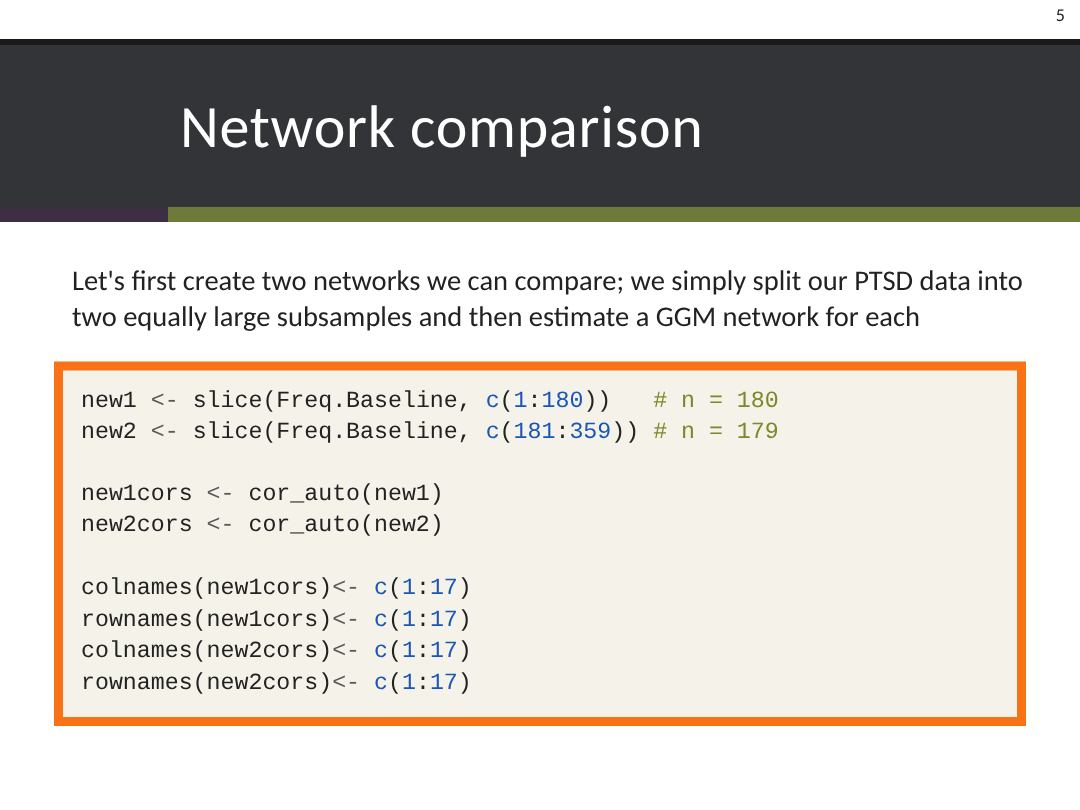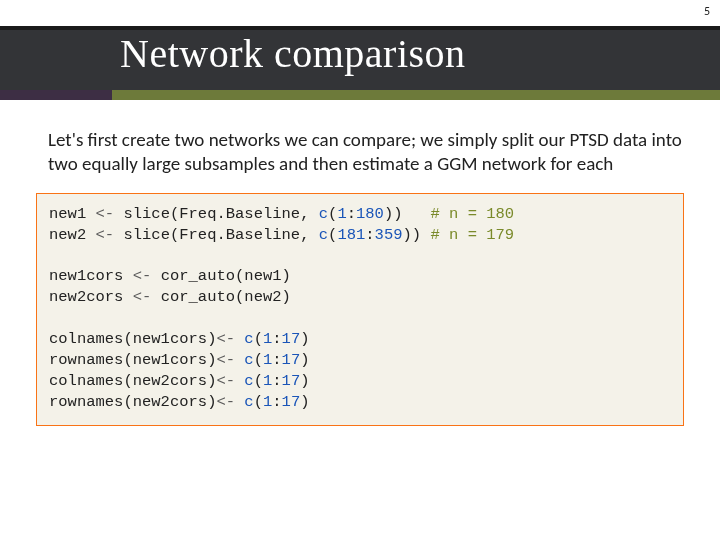--- a/index.html
+++ b/index.html
@@ -18,23 +18,23 @@
     font-size: 12px;
     color: #222;
   }
   .title-block {
     width: 100%;
   }
   .title-top-gap { height: 26px; background: #fff; }
   .title-thin-dark { height: 4px; background: #1a1a1a; }
   .title-main {
     background: #333437;
-    height: 60px;
+    height: 108px;
     display: flex;
-    font-family: Liberation Serif, serif;
+    align-items: center;
   }
   .title-main h1 {
     color: #fff;
     font-weight: 400;
     font-size: 40px;
     margin-left: 120px;
     letter-spacing: 0.5px;
   }
   .title-accent {
     display: flex;
@@ -43,21 +43,21 @@
   .title-accent .left { width: 112px; background: #3d2e44; }
   .title-accent .right { flex: 1; background: #6d7a3a; }
   .body-text {
     padding: 28px 36px 12px 48px;
     font-size: 19px;
     line-height: 1.28;
     color: #222;
   }
   .code-box {
     margin: 4px 36px 0 36px;
-    border: 1px solid #f97316;
+    border: 6px solid #f97316;
     background: #f4f2e9;
     padding: 10px 12px 12px 12px;
     font-family: Consolas, "Courier New", monospace;
     font-size: 15.5px;
     line-height: 1.35;
     color: #222;
     white-space: pre;
   }
   .op { color: #5a5a5a; }
   .num { color: #1a55b8; }

